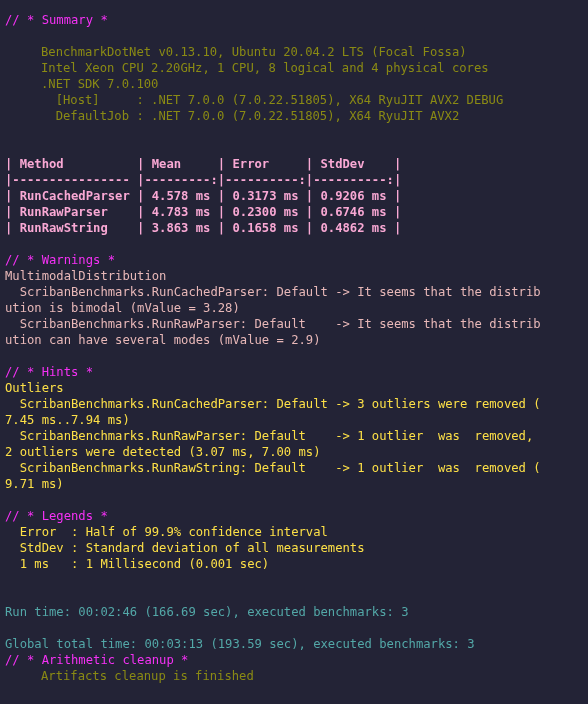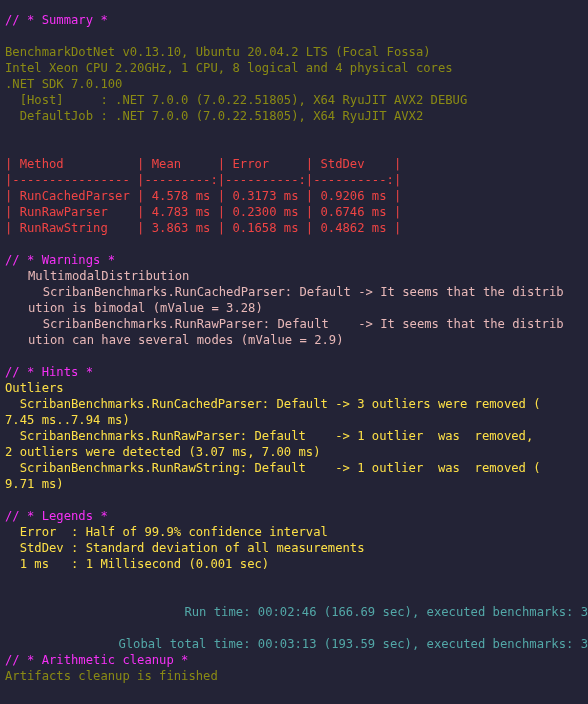--- a/index.html
+++ b/index.html
@@ -30,25 +30,25 @@
     white-space: pre;
     height: 16px;
     padding-left: 5px;
     box-sizing: border-box;
     overflow: hidden;
   }
   .spacer {
     height: 16px;
   }
   .c-magenta  { color: #f531f5; }
-  .c-olive    { color: #8a8a14; }
-  .c-blue     { color: #ef4444; }
-  .c-pink     { color: #e8b8b8; margin-left: 23px; }
+  .c-olive    { color: #8a8a14; margin-left: 36px; }
+  .c-blue     { color: #f9a8d4; font-weight: bold; }
+  .c-pink     { color: #e8b8b8; }
   .c-slate    { color: #fde047; }
-  .c-cyan     { color: #53a8a8; text-align: right; }
+  .c-cyan     { color: #53a8a8; }
   #top-pad { height: 12px; }
 </style>
 </head>
 <body>
 
 <div id="terminal">
 
   <div id="top-pad"></div>
 
   <div class="line c-magenta">// * Summary *</div>

